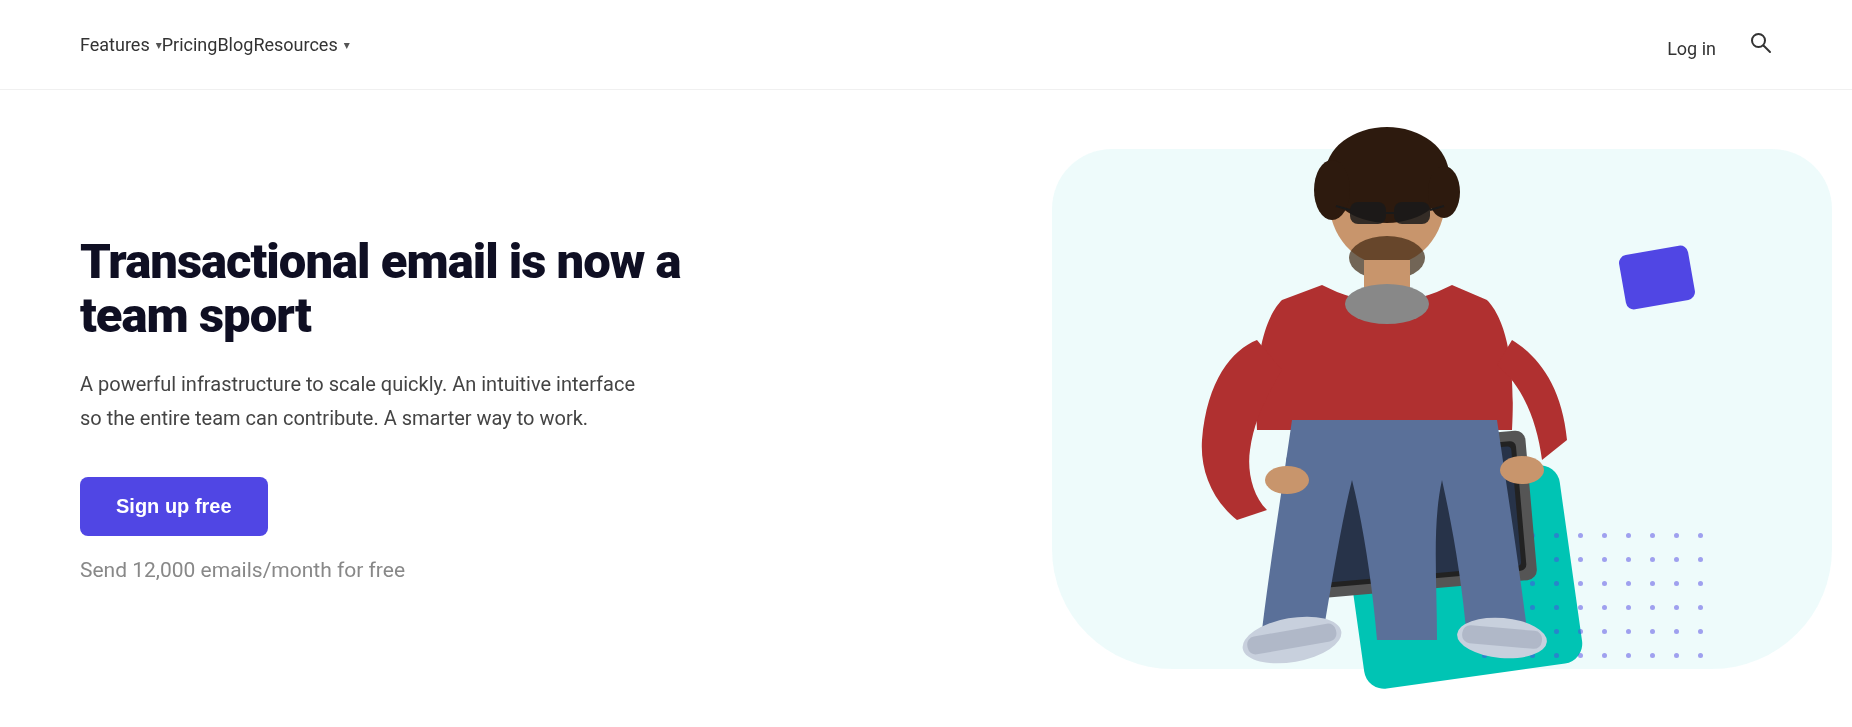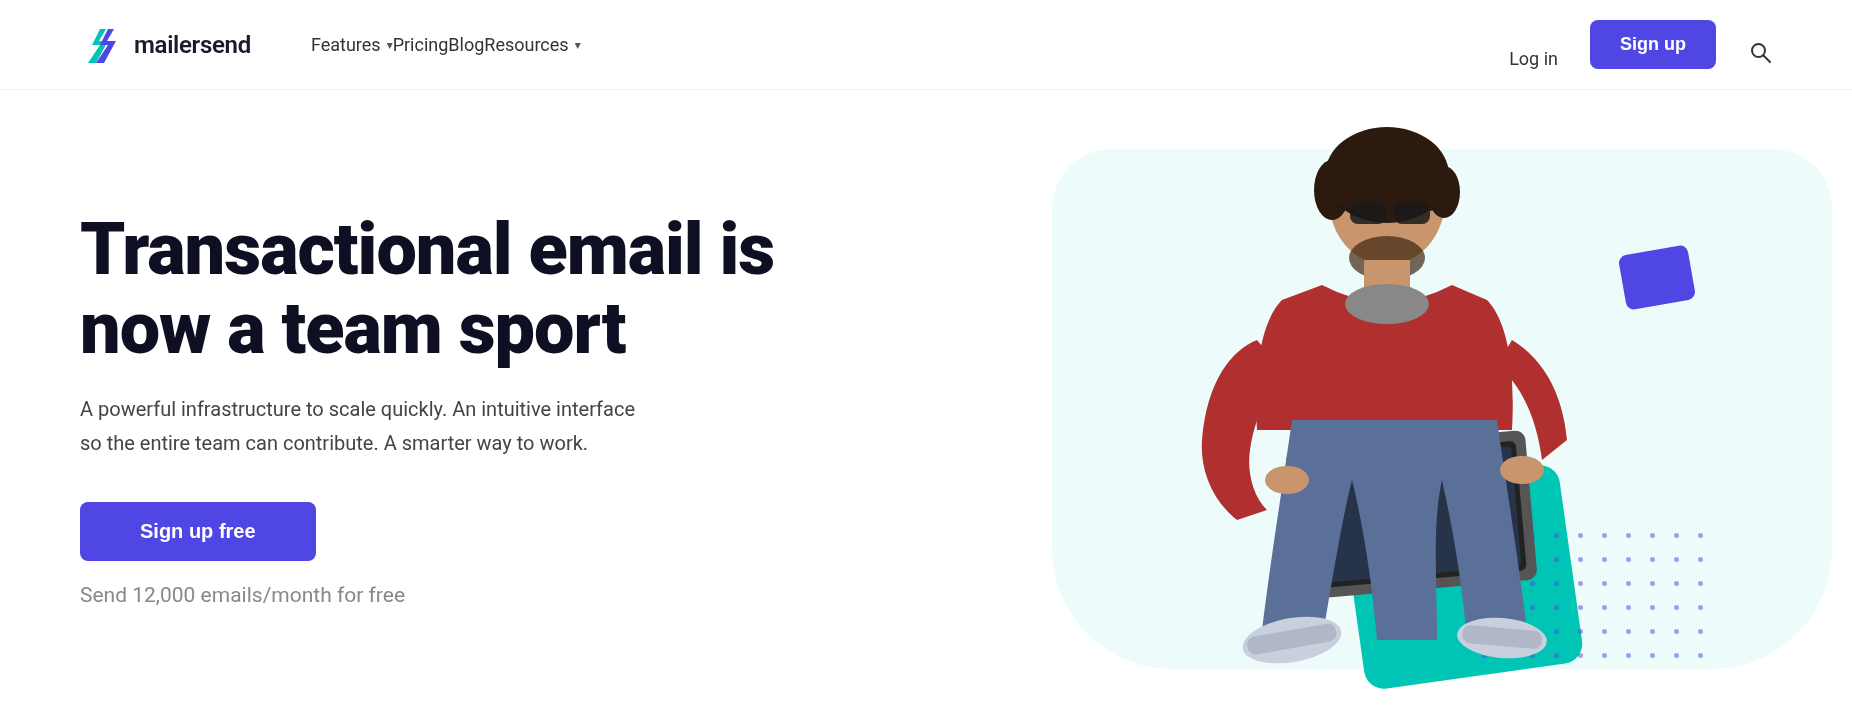--- a/index.html
+++ b/index.html
@@ -91,40 +91,40 @@
       padding: 0 80px;
       height: calc(727px - 90px);
       position: relative;
       overflow: hidden;
     }
     .hero-left {
       flex: 0 0 700px;
       z-index: 2;
     }
     .hero-title {
-      font-size: 72px;
+      font-size: 49px;
       font-weight: 900;
       color: #0f0f23;
       line-height: 1.1;
       margin-bottom: 24px;
       letter-spacing: -1px;
     }
     .hero-subtitle {
       font-size: 20px;
       color: #444;
       line-height: 1.7;
       margin-bottom: 42px;
       max-width: 580px;
     }
     .cta-btn {
       background: #5046e4;
       color: #fff;
       border: none;
       border-radius: 8px;
-      padding: 18px 60px;
+      padding: 18px 36px;
       font-size: 20px;
       font-weight: 700;
       cursor: pointer;
       display: inline-block;
       margin-bottom: 18px;
     }
     .cta-note {
       font-size: 21px;
       color: #888;
       margin-top: 4px;
@@ -208,52 +208,40 @@
     
     .person-svg {
       width: 100%;
       height: 100%;
     }
   </style>
 </head>
 <body>
 
 <nav>
-  <div class="logo-wrap">
-
-    <svg class="logo-icon" viewBox="0 0 44 44" fill="none" xmlns="http://www.w3.org/2000/svg">
-      <rect width="44" height="44" rx="8" fill="none"></rect>
-
-      <polygon points="8,6 20,6 12,22 20,22 8,40 16,40 28,18 19,18 26,6" fill="#00c4b4"></polygon>
-
-      <polygon points="20,6 32,6 24,22 32,22 20,40 28,40 40,18 31,18 38,6" fill="#5046e4" transform="translate(-4,0)"></polygon>
-    </svg>
-    <span class="logo-text">mailersend</span>
-  </div>
 
   <div class="nav-links">
     <a class="nav-link">
       <span>Features</span>
       <span class="chevron-down">▾</span>
     </a>
     <a class="nav-link">
       <span>Pricing</span>
     </a>
     <a class="nav-link">
       <span>Blog</span>
     </a>
     <a class="nav-link">
       <span>Resources</span>
       <span class="chevron-down">▾</span>
     </a>
   </div>
 
   <div class="nav-right">
     <a class="login-link">Log in</a>
-    <button class="signup-btn">Sign up</button>
     <span class="search-icon-wrap">
       <svg width="24" height="24" viewBox="0 0 24 24" fill="none" xmlns="http://www.w3.org/2000/svg">
         <circle cx="10.5" cy="10.5" r="6.5" stroke="#333" stroke-width="2"></circle>
         <line x1="15.5" y1="15.5" x2="22" y2="22" stroke="#333" stroke-width="2" stroke-linecap="round"></line>
       </svg>
     </span>
   </div>
 </nav>
 
 <section class="hero">

